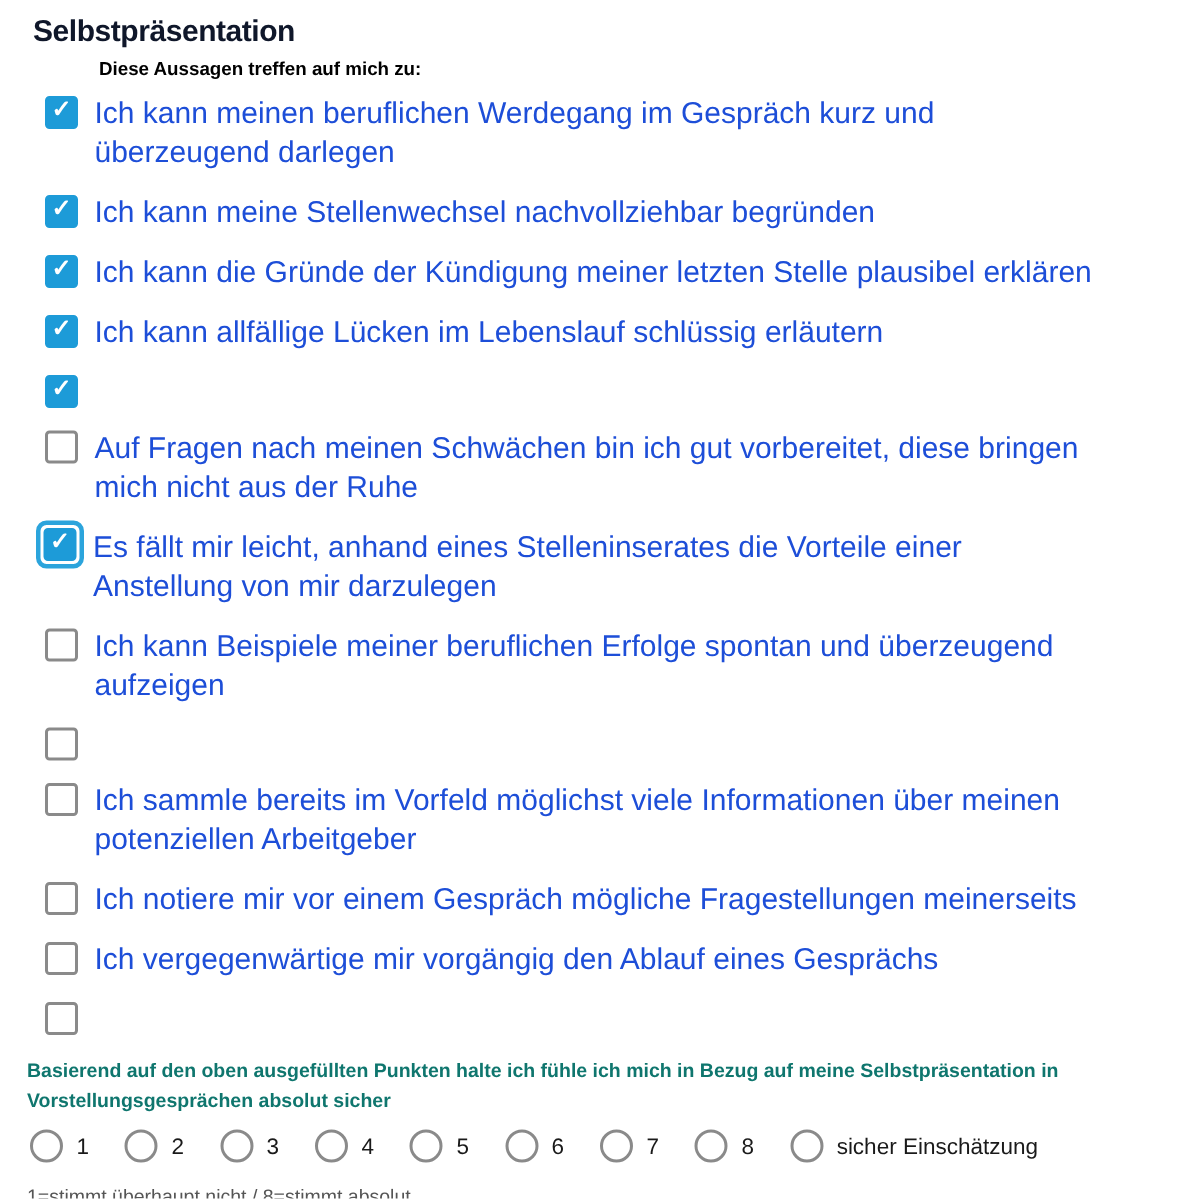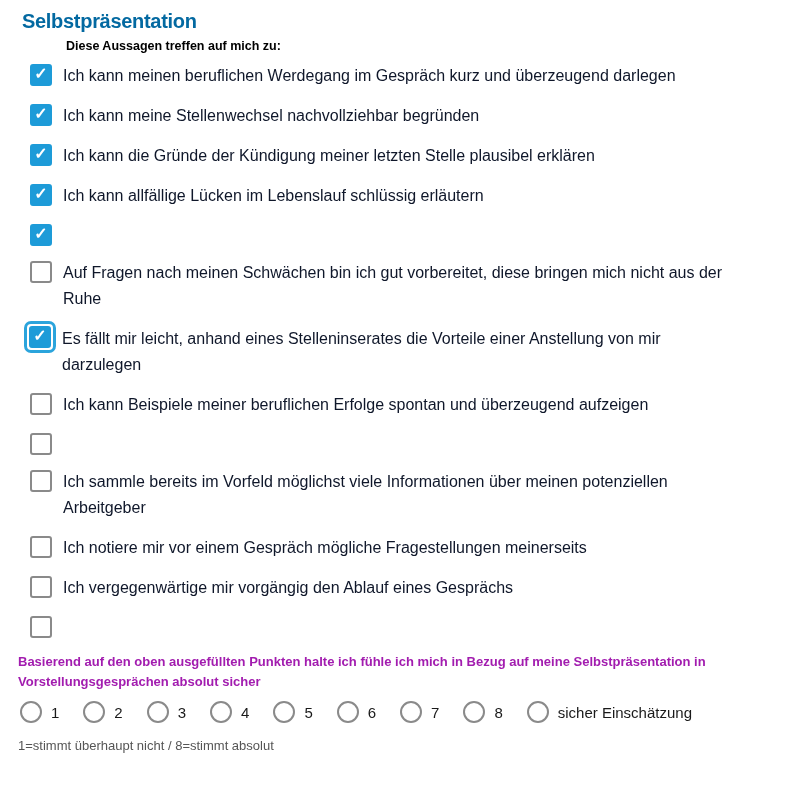--- a/index.html
+++ b/index.html
@@ -8,21 +8,21 @@
     width: 789px; height: 799px;
     background: #ffffff;
     color: #1a1a1a;
     font-family: "Liberation Sans", sans-serif;
     overflow: hidden;
   }
   .page-title {
     font-size: 20px;
     font-weight: 800;
     letter-spacing: -0.3px;
-    color: #0369a1;
+    color: #0f172a;
     margin: 10px 0 0 22px;
     line-height: 23px;
   }
   .form-subtitle {
     font-size: 12.5px;
     font-weight: 700;
     color: #000;
     margin: 6px 0 0 29px;
     line-height: 15px;
     padding-left: 37px;
@@ -60,30 +60,30 @@
   .focus-ring {
     display: inline-flex;
     border: 3px solid #2ba4dc;
     border-radius: 7px;
     padding: 2px;
     margin: -5px -5px -5px -6px;
     background: #fff;
   }
   .focus-ring .cbx { margin-top: 0; }
   .check-label {
-    font-size: 16px;
+    font-size: 20px;
     line-height: 26px;
     max-width: 670px;
-    color: #0f172a;
+    color: #1d4ed8;
   }
   .scale-prompt {
     font-size: 13px;
     font-weight: 700;
     line-height: 20px;
-    color: #a21caf;
+    color: #0f766e;
     max-width: 690px;
     margin: 13px 0 0 18px;
   }
   .scale-row {
     display: flex;
     align-items: center;
     gap: 24px;
     margin: 7px 0 0 20px;
     height: 26px;
   }

